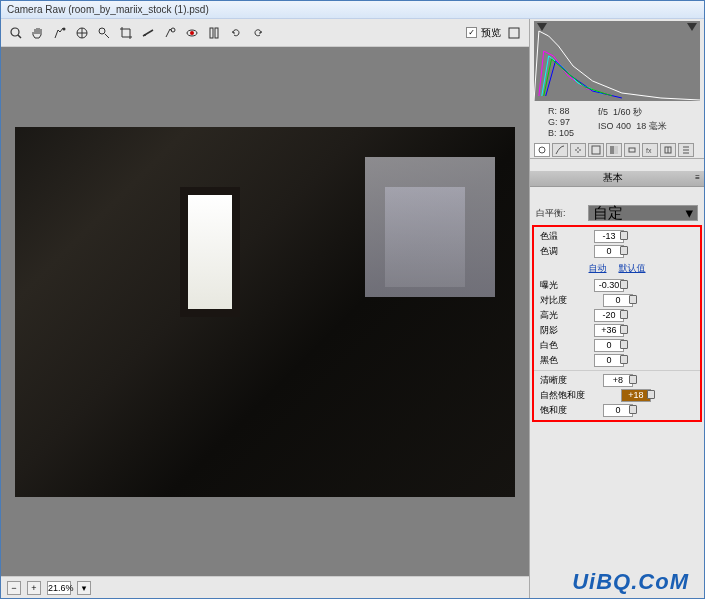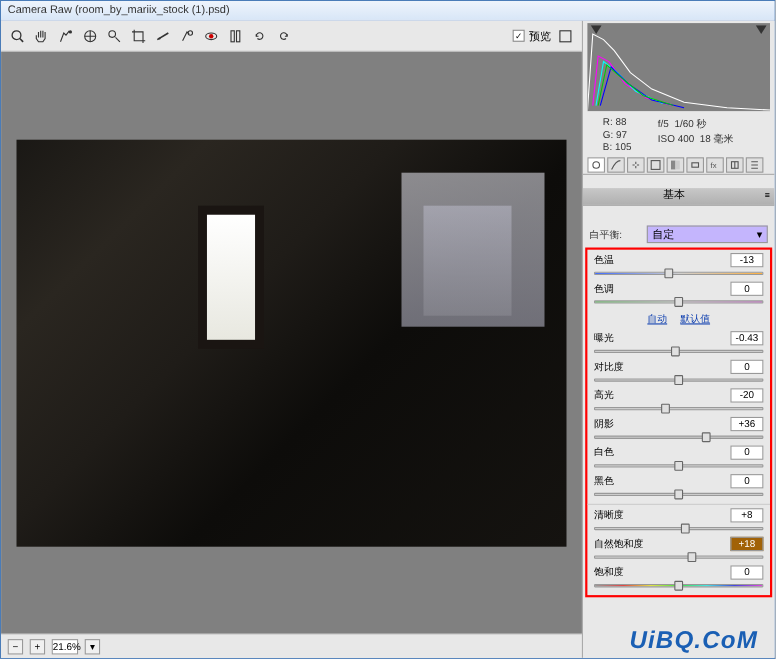--- a/index.html
+++ b/index.html
@@ -26,25 +26,25 @@
 .histsvg { width: 100%; height: 100%; }
 .metadata { padding: 3px 6px; font-size: 9px; color: #333; display: flex; gap: 12px; }
 .metacol { display: flex; flex-direction: column; gap: 1px; margin-left: 12px; }
 .tabrow { height: 18px; display: flex; align-items: center; padding: 0 4px; gap: 2px; border-bottom: 1px solid #aaa; }
 .tab { width: 16px; height: 14px; border: 1px solid #999; background: #e0e0e0; cursor: pointer; display: flex; align-items: center; justify-content: center; }
 .tab.active { background: #fff; }
 .panelhdr { height: 16px; background: linear-gradient(#c8c8c8, #b0b0b0); text-align: center; font-size: 10px; line-height: 16px; border-bottom: 1px solid #999; display: flex; align-items: flex-end; justify-content: center; margin-top: 12px; }
 .panelhdr-menu { margin-left: auto; margin-right: 4px; font-size: 8px; cursor: pointer; }
 .row { display: flex; align-items: center; padding: 2px 6px; gap: 4px; margin-top: 16px; }
 .row label { width: 48px; font-size: 9px; color: #333; }
-.dropdown { flex: 1; height: 16px; border: 1px solid #999; background: #c4b5fd; font-size: 10px; padding: 2px 4px; display: flex; align-items: center; justify-content: space-between; cursor: pointer; }
+.dropdown { flex: 1; height: 16px; border: 1px solid #999; background: #737373; font-size: 15px; padding: 2px 4px; display: flex; align-items: center; justify-content: space-between; cursor: pointer; }
 .highlighted { border: 2px solid #ff0000; margin: 2px; padding: 2px 0; }
-.sliderrow { display: flex; flex-direction: column; padding: 1px 6px; justify-content: flex-end; }
+.sliderrow { display: flex; flex-direction: row; padding: 1px 6px; }
 .sliderhdr { display: flex; justify-content: space-between; align-items: center; font-size: 9px; }
-.sliderhdr .val { width: 30px; height: 13px; border: 1px solid #999; background: #fff; text-align: center; font-size: 9px; line-height: 11px; }
+.sliderhdr .val { width: 30px; height: 13px; border: 1px solid #999; background: #fff; text-align: center; font-size: 9px; line-height: 11px; margin-left: 36px; }
 .sliderhdr .val.sel { background: #a16207; color: #fff; }
 .slider { height: 10px; position: relative; margin-top: 1px; }
 .track { position: absolute; top: 3px; left: 0; right: 0; height: 3px; background: #ccc; border: 1px solid #999; border-radius: 1px; }
 .track.temp { background: linear-gradient(to right, #3060ff, #ccc, #ffaa30); }
 .track.tint { background: linear-gradient(to right, #30c030, #ccc, #d040d0); }
 .track.sat { background: linear-gradient(to right, #888, #f00, #ff0, #0f0, #0ff, #00f, #f0f); }
 .thumb { position: absolute; top: 0; width: 8px; height: 9px; background: #e0e0e0; border: 1px solid #666; border-radius: 1px; cursor: pointer; transform: translateX(-4px); }
 .linksrow { display: flex; justify-content: center; gap: 12px; padding: 3px 0; font-size: 9px; }
 .linksrow a { color: #1040b0; text-decoration: underline; cursor: pointer; }
 .sep { height: 1px; background: #ccc; margin: 2px 0; }
@@ -270,21 +270,21 @@
         </div>
 
         <div class="linksrow">
           <a>自动</a>
           <a>默认值</a>
         </div>
 
         <div class="sliderrow">
           <div class="sliderhdr">
               <span>曝光</span>
-              <span class="val">-0.43</span>
+              <span class="val">-0.30</span>
             </div>
           <div class="slider">
               <div class="track"></div>
               <div class="thumb" style="left:48%"></div>
             </div>
         </div>
         <div class="sliderrow">
           <div class="sliderhdr">
               <span>对比度</span>
               <span class="val">0</span>

